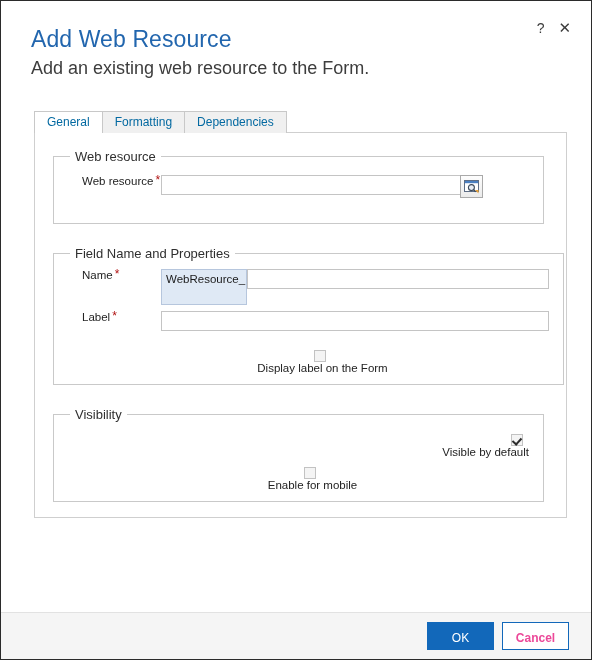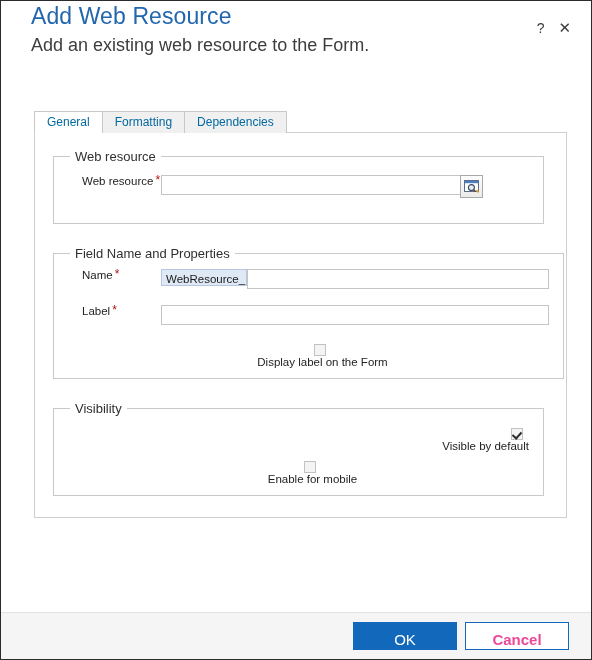--- a/index.html
+++ b/index.html
@@ -23,21 +23,21 @@
     height: 660px;
     background: #ffffff;
     border: 1px solid #2b2b2b;
     display: flex;
     flex-direction: column;
   }
 
   
   .header {
     position: relative;
-    padding: 1px 20px 0 30px;
+    padding: 24px 20px 0 30px;
     flex: 0 0 auto;
     height: 76px;
     box-sizing: border-box;
   }
   .title {
     font-size: 23px;
     line-height: 28px;
     color: #2266ae;
     font-weight: normal;
     letter-spacing: 0.1px;
@@ -157,21 +157,21 @@
     border: 1px solid #c4c4c4;
     background: #ffffff;
     font-family: "Liberation Sans", sans-serif;
     font-size: 11.5px;
     color: #1b1b1b;
     padding: 0 4px;
     outline: none;
   }
   .prefix-box {
     box-sizing: border-box;
-    height: 17px;
+    height: 36px;
     width: 86px;
     border: 1px solid #b6c6dd;
     background: #dfe9f5;
     font-size: 11.5px;
     line-height: 18px;
     color: #1b1b1b;
     padding: 0 4px;
     white-space: nowrap;
     overflow: hidden;
   }
@@ -246,24 +246,24 @@
     border-top: 1px solid #e2e2e2;
     display: flex;
     align-items: center;
     justify-content: flex-end;
     padding-right: 22px;
     gap: 8px;
     box-sizing: border-box;
   }
   .btn {
     box-sizing: border-box;
-    width: 104px;
+    width: 67px;
     height: 28px;
     font-family: "Liberation Sans", sans-serif;
-    font-size: 15px;
+    font-size: 12px;
     cursor: pointer;
     padding: 8px;
   }
   .btn-primary {
     background: #1268ba;
     border: 1px solid #1268ba;
     color: #ffffff;
   }
   .btn-secondary {
     background: #ffffff;

